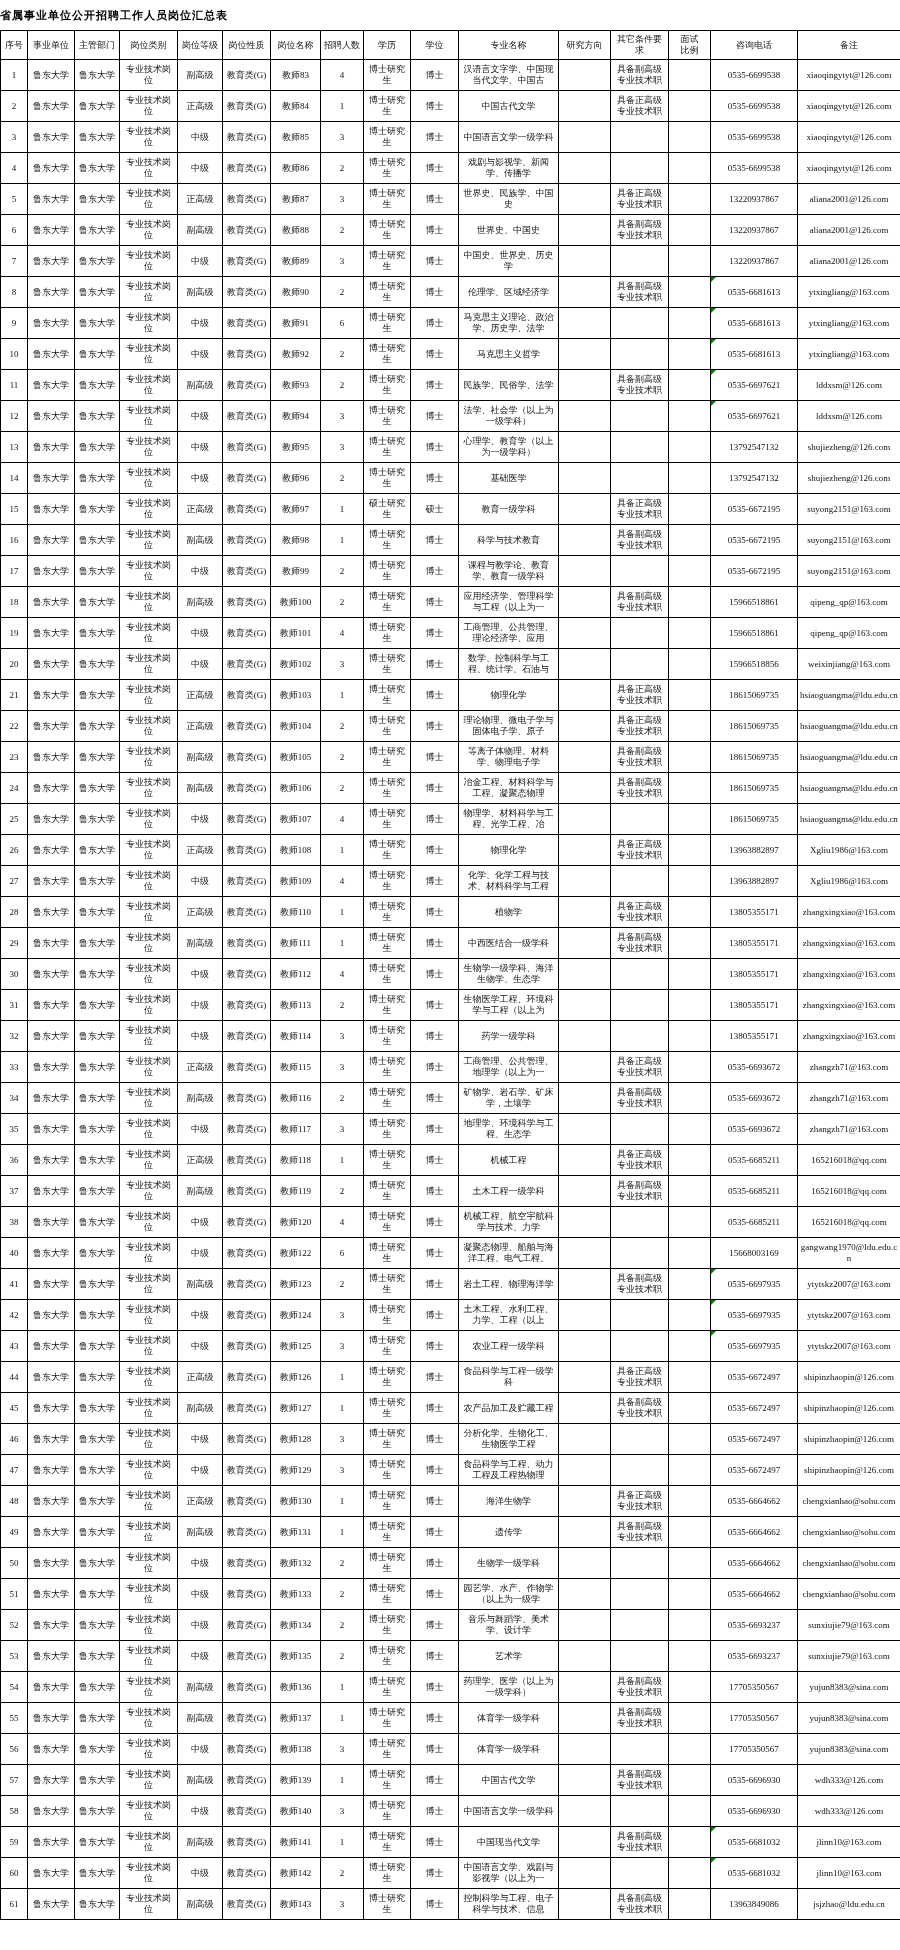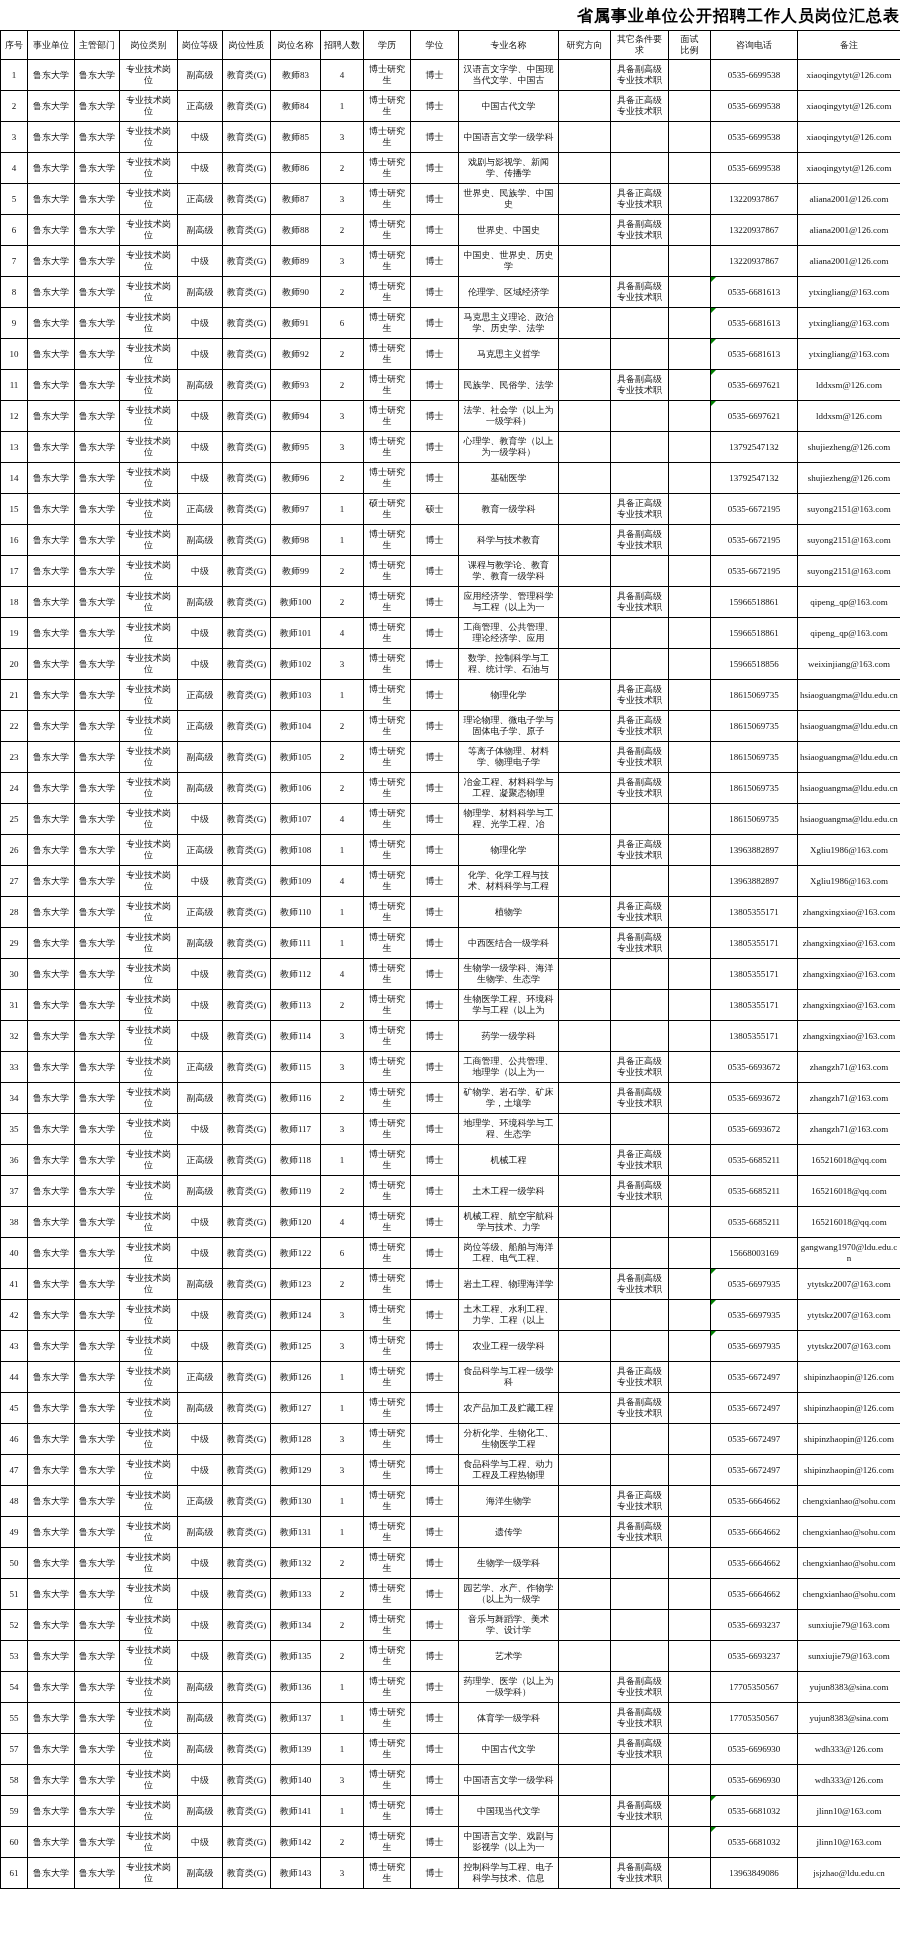--- a/index.html
+++ b/index.html
@@ -5,22 +5,22 @@
   html, body { margin: 0; padding: 0; }
   body {
     width: 900px; height: 1950px;
     background: #ffffff;
     font-family: "Liberation Serif", "DejaVu Serif", serif;
     color: #000;
   }
   .page { width: 900px; }
   .title {
     height: 30px; line-height: 31px;
-    text-align: right;
-    font-size: 16px; font-weight: bold;
+    text-align: left;
+    font-size: 11px; font-weight: bold;
     letter-spacing: 1px;
     white-space: nowrap; overflow: hidden;
   }
   table.grid {
     width: 900px;
     border-collapse: collapse;
     table-layout: fixed;
     border-radius: 10px;
   }
   table.grid th, table.grid td {
@@ -782,21 +782,21 @@
           <td>40</td>
           <td>鲁东大学</td>
           <td>鲁东大学</td>
           <td>专业技术岗位</td>
           <td>中级</td>
           <td>教育类(G)</td>
           <td>教师122</td>
           <td>6</td>
           <td>博士研究生</td>
           <td>博士</td>
-          <td>岗位等级、船舶与海洋工程、电气工程、</td>
+          <td>凝聚态物理、船舶与海洋工程、电气工程、</td>
           <td></td>
           <td></td>
           <td></td>
           <td>15668003169</td>
           <td>gangwang1970@ldu.edu.cn</td>
         </tr>
         <tr>
           <td>41</td>
           <td>鲁东大学</td>
           <td>鲁东大学</td>
@@ -1055,20 +1055,38 @@
           <td>专业技术岗位</td>
           <td>副高级</td>
           <td>教育类(G)</td>
           <td>教师137</td>
           <td>1</td>
           <td>博士研究生</td>
           <td>博士</td>
           <td>体育学一级学科</td>
           <td></td>
           <td>具备副高级专业技术职</td>
+          <td></td>
+          <td>17705350567</td>
+          <td>yujun8383@sina.com</td>
+        </tr>
+        <tr>
+          <td>56</td>
+          <td>鲁东大学</td>
+          <td>鲁东大学</td>
+          <td>专业技术岗位</td>
+          <td>中级</td>
+          <td>教育类(G)</td>
+          <td>教师138</td>
+          <td>3</td>
+          <td>博士研究生</td>
+          <td>博士</td>
+          <td>体育学一级学科</td>
+          <td></td>
+          <td></td>
           <td></td>
           <td>17705350567</td>
           <td>yujun8383@sina.com</td>
         </tr>
         <tr>
           <td>57</td>
           <td>鲁东大学</td>
           <td>鲁东大学</td>
           <td>专业技术岗位</td>
           <td>副高级</td>

